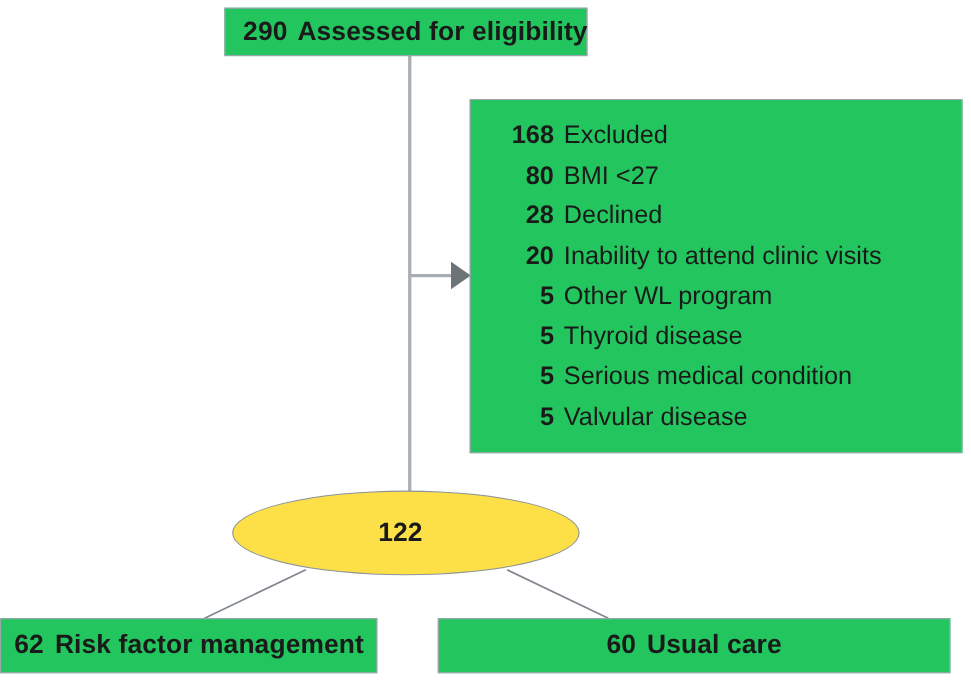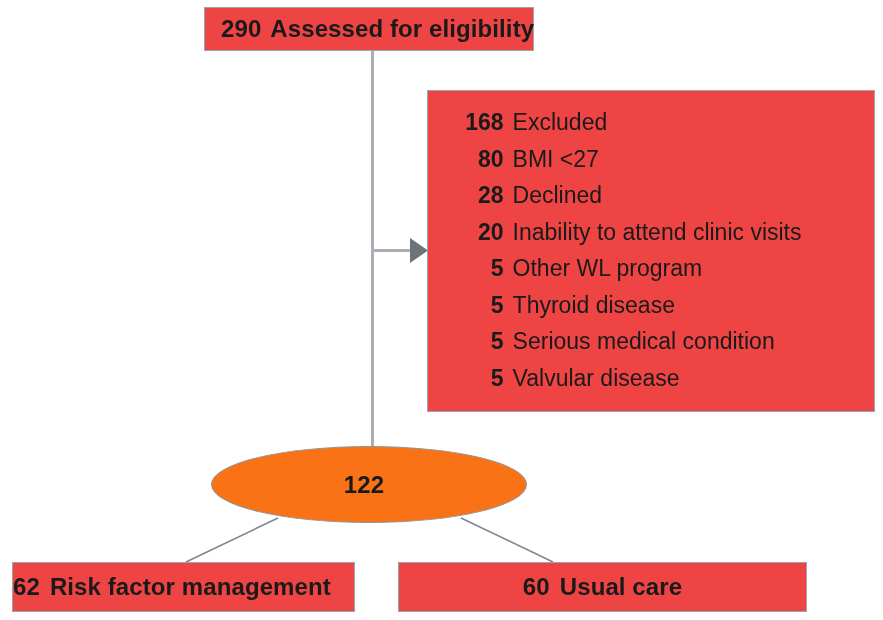--- a/index.html
+++ b/index.html
@@ -23,29 +23,29 @@
   }
   svg.connectors {
     position: absolute;
     left: 0; top: 0;
     width: 883px;
     height: 620px;
     pointer-events: none;
   }
   .node-box {
     position: absolute;
-    background: #ef4444;
+    background: #22c55e;
     border: 1px solid #9aa5ad;
     display: flex;
     align-items: center;
     z-index: 2;
   }
   .node-ellipse {
     position: absolute;
-    background: #f97316;
+    background: #fde047;
     border: 1px solid #8d949a;
     border-radius: 50%;
     display: flex;
     align-items: center;
     justify-content: center;
     z-index: 2;
     text-align: right;
   }
   .ln {
     font-size: 24px;
@@ -106,32 +106,32 @@
   #node-randomized {
     left: 211px;
     top: 446px;
     width: 316px;
     height: 77px;
   }
   #node-randomized .num { margin-right: 10px; }
 
   
   #box-intervention {
-    left: 12px;
+    left: 0;
     top: 562px;
     width: 343px;
     height: 50px;
-    padding-left: 0;
+    padding-left: 12px;
   }
   #box-intervention .num { margin-right: 10px; }
 
   #box-control {
     left: 398px;
     top: 562px;
-    width: 409px;
+    width: 466px;
     height: 50px;
     justify-content: center;
   }
   #box-control .num { margin-right: 10px; }
 </style>
 </head>
 <body>
 
 <div id="flow-root">
 

